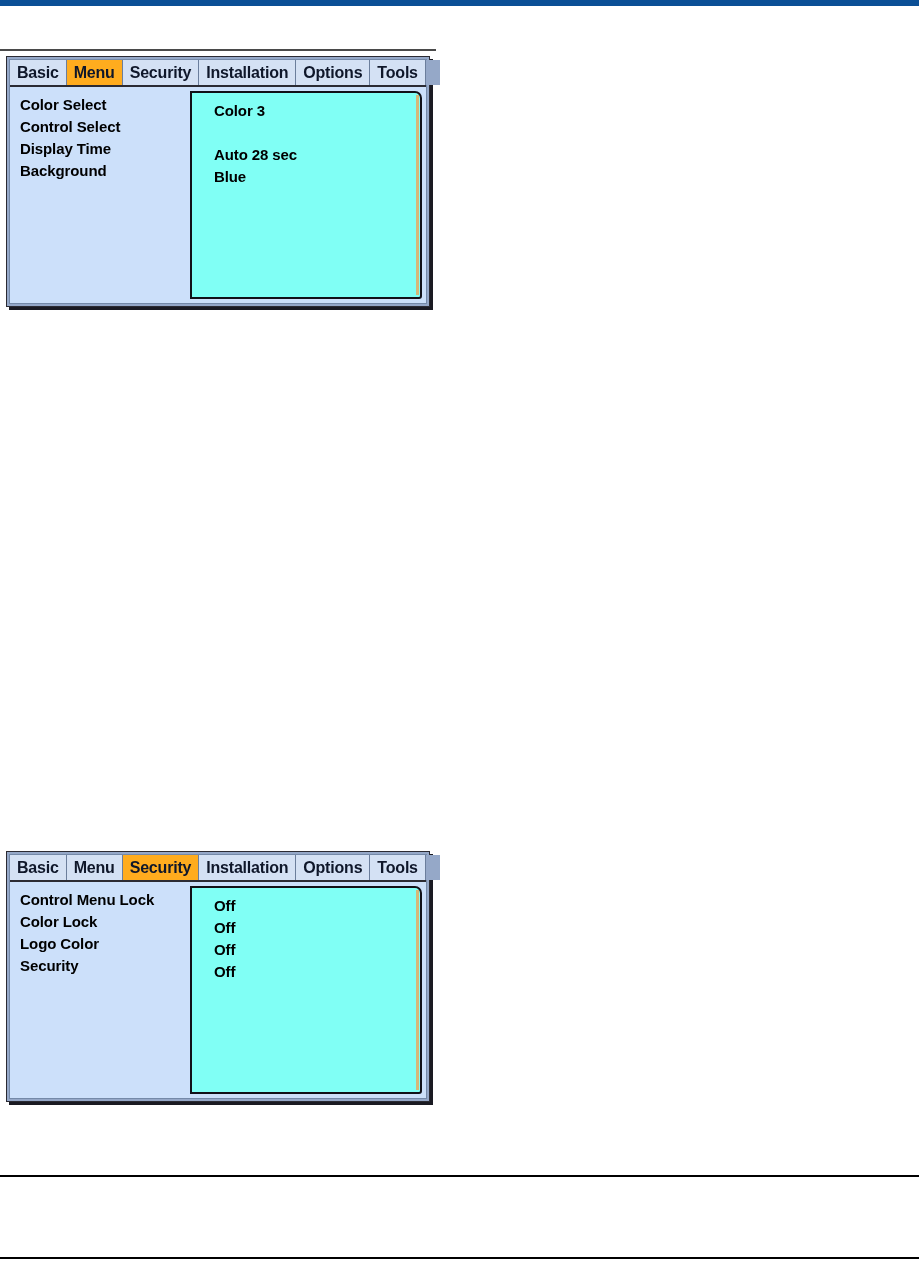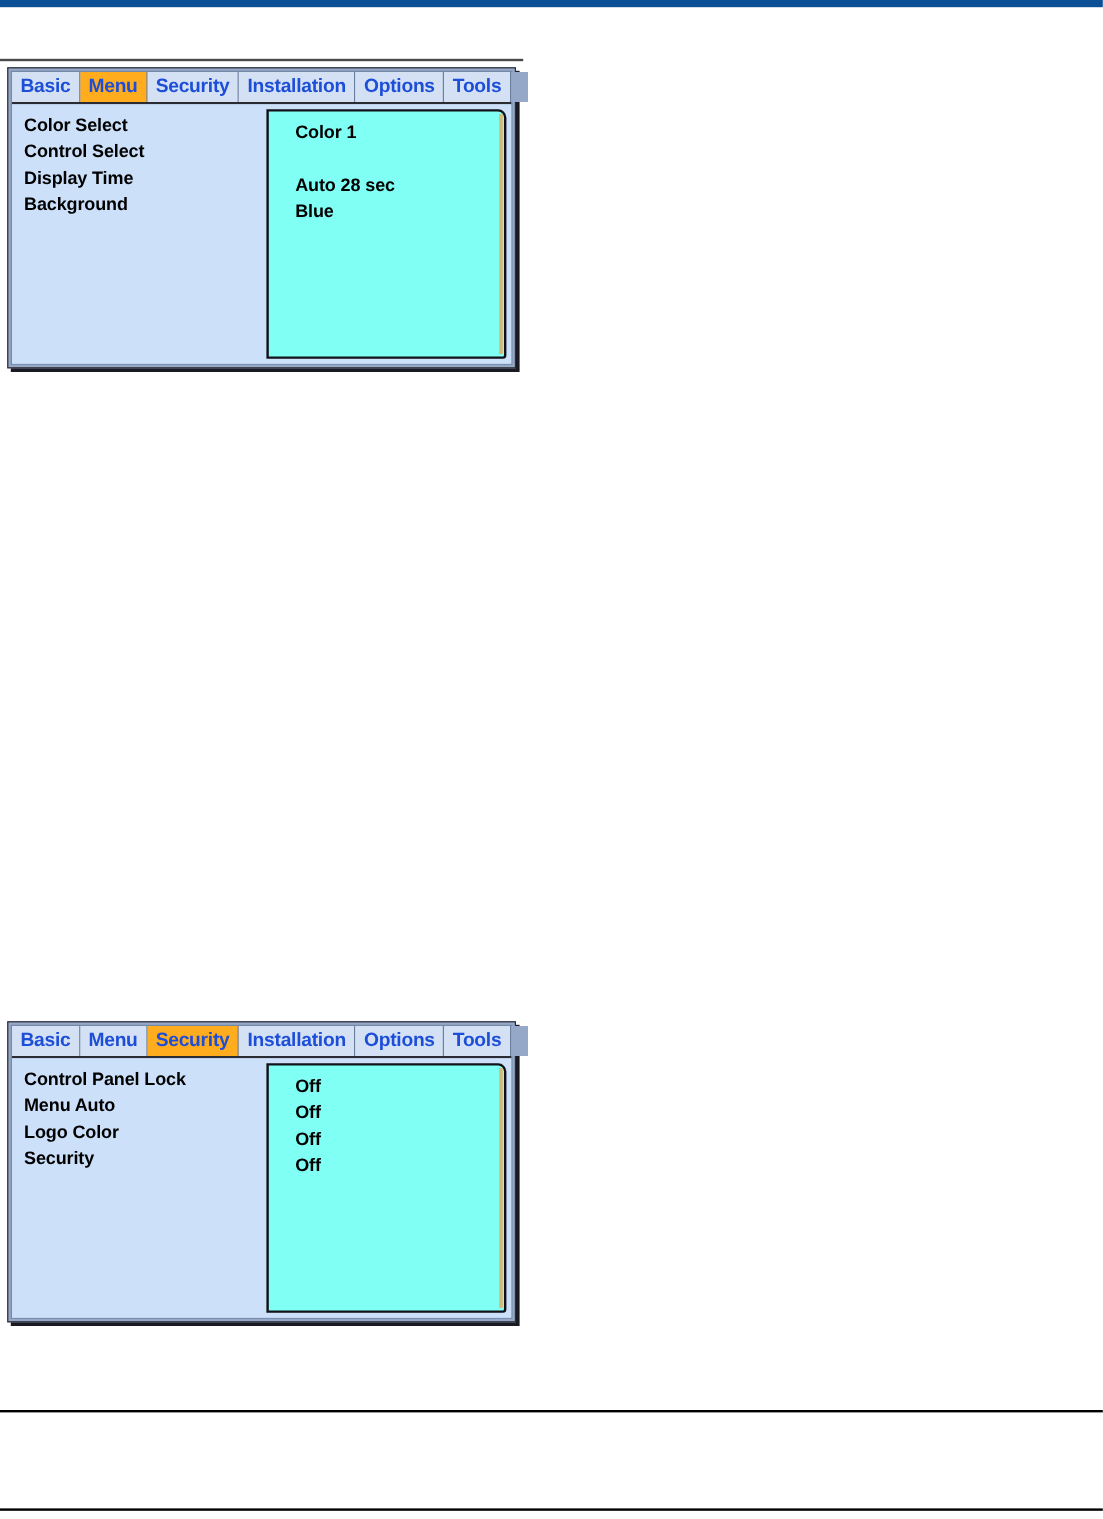--- a/index.html
+++ b/index.html
@@ -63,21 +63,21 @@
     box-sizing: border-box;
   }
   .tab {
     position: relative;
     display: flex;
     align-items: center;
     justify-content: center;
     padding: 0 7px;
     font-size: 16px;
     font-weight: bold;
-    color: #1d4ed8;
+    color: #0f172a;
     background: #d4e1f4;
     border-right: 1px solid #6b7e9c;
     box-sizing: border-box;
     letter-spacing: -0.2px;
     white-space: nowrap;
     cursor: pointer;
   }
   .tab:first-child {
     border-left: 0;
   }
@@ -92,21 +92,21 @@
   }
 
   
   .osd-body {
     position: relative;
     display: flex;
     height: 216px;
     background: #cce0fa;
   }
   .osd-left {
-    width: 212px;
+    width: 180px;
     box-sizing: border-box;
     padding: 7px 0 0 10px;
     background: #cce0fa;
     flex: 0 0 auto;
   }
   .osd-right-wrap {
     position: relative;
     flex: 1 1 auto;
     background: #cce0fa;
     padding: 4px 4px 4px 0;
@@ -169,21 +169,21 @@
       </div>
     <div class="osd-body">
       <div class="osd-left">
           <div class="row-label">Color Select</div>
           <div class="row-label">Control Select</div>
           <div class="row-label">Display Time</div>
           <div class="row-label">Background</div>
         </div>
       <div class="osd-right-wrap">
         <div class="osd-right">
-            <div class="row-value">Color 1</div>
+            <div class="row-value">Color 3</div>
             <div class="row-value blank">&nbsp;</div>
             <div class="row-value">Auto 28 sec</div>
             <div class="row-value">Blue</div>
           </div>
       </div>
     </div>
   </div>
 </div>
 
 <div class="osd" id="osd-security">
@@ -192,22 +192,22 @@
         <div class="tab">Basic</div>
         <div class="tab">Menu</div>
         <div class="tab active">Security</div>
         <div class="tab">Installation</div>
         <div class="tab">Options</div>
         <div class="tab">Tools</div>
         <div class="tab tab-filler"></div>
       </div>
     <div class="osd-body">
       <div class="osd-left">
-          <div class="row-label">Control Panel Lock</div>
-          <div class="row-label">Menu Auto</div>
+          <div class="row-label">Control Menu Lock</div>
+          <div class="row-label">Color Lock</div>
           <div class="row-label">Logo Color</div>
           <div class="row-label">Security</div>
         </div>
       <div class="osd-right-wrap">
         <div class="osd-right">
             <div class="row-value">Off</div>
             <div class="row-value">Off</div>
             <div class="row-value">Off</div>
             <div class="row-value">Off</div>
           </div>

